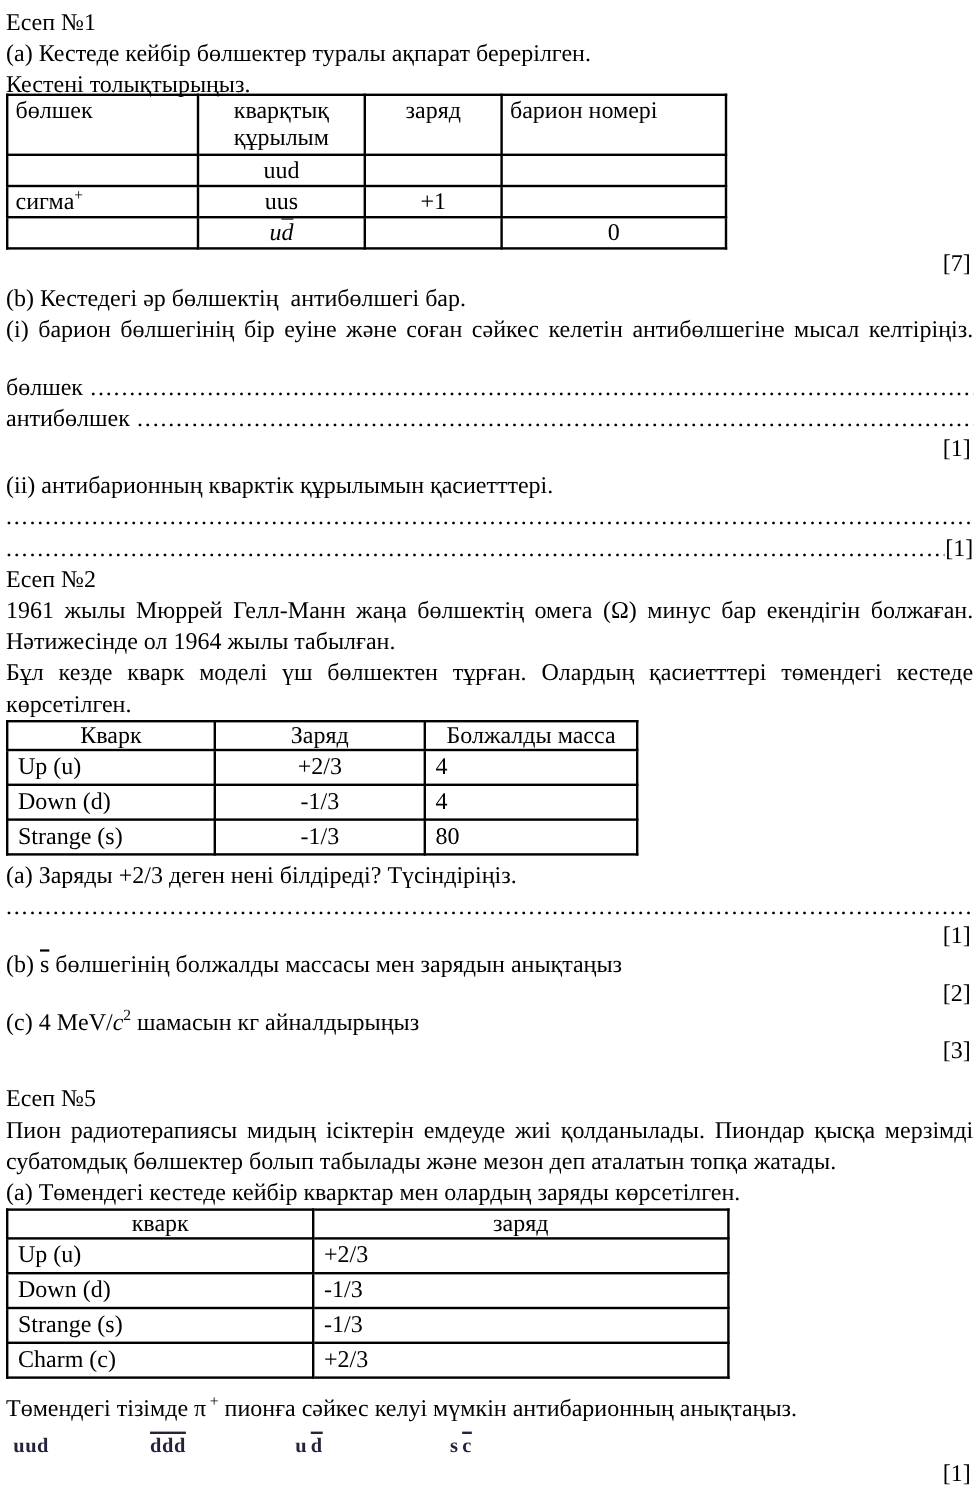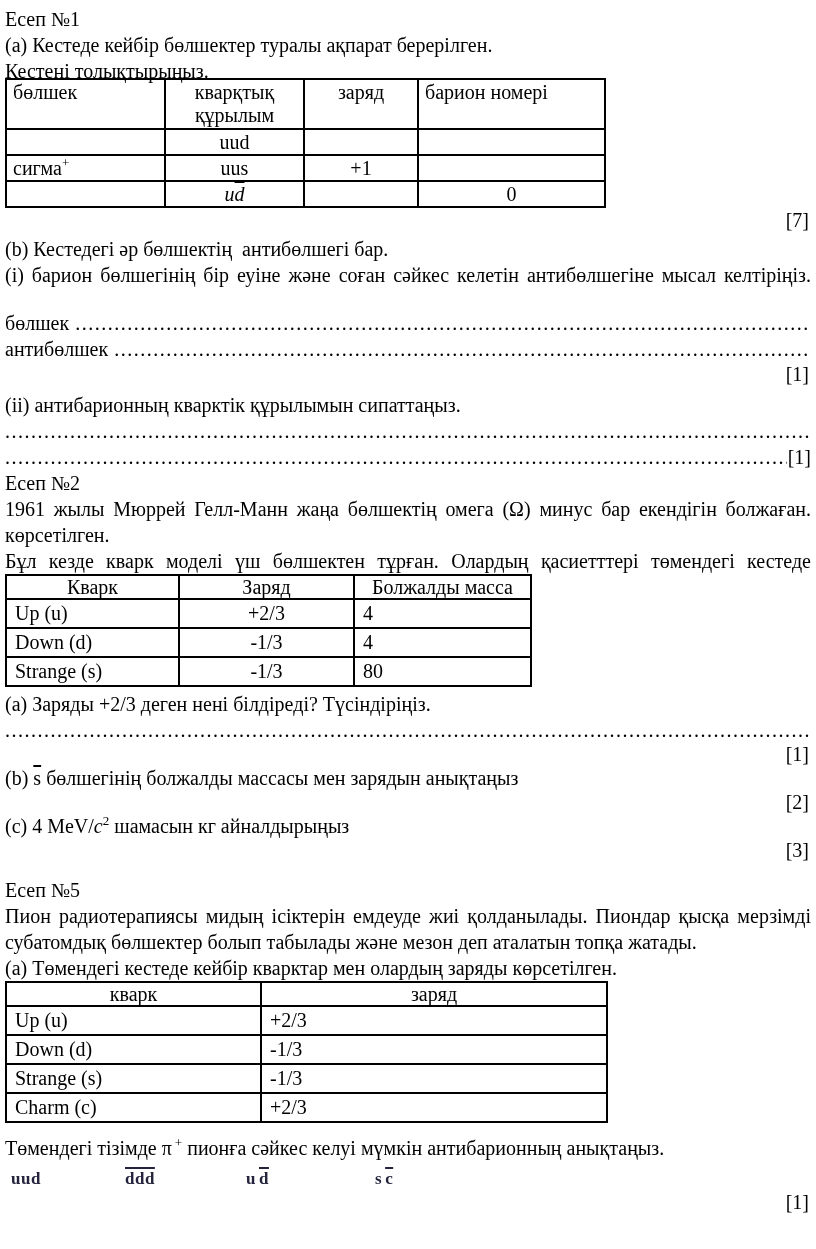--- a/index.html
+++ b/index.html
@@ -109,31 +109,32 @@
   <div class="fillrow" style="margin-top:22px">
     <span class="label">бөлшек</span>
     <span class="dots">.......................................................................................................................................................................................................................................................</span>
   </div>
   <div class="fillrow">
     <span class="label">антибөлшек</span>
     <span class="dots">.......................................................................................................................................................................................................................................................</span>
   </div>
   <div class="mark">[1]</div>
 
-  <div class="line" style="margin-top:6px">(ii) антибарионның кварктік құрылымын сипаттаңыз.</div>
+  <div class="line" style="margin-top:6px">(ii) антибарионның кварктік құрылымын қасиетттері.</div>
   <div class="dotline">.......................................................................................................................................................................................................................................................</div>
   <div class="fillrow">
     <span class="dots">.......................................................................................................................................................................................................................................................</span>
     <span class="endmark">[1]</span>
   </div>
 
   <div class="line">Есеп №2</div>
   <div class="line jl">1961 жылы Мюррей Гелл-Манн жаңа бөлшектің омега (Ω) минус бар екендігін болжаған.</div>
+  <div class="line">Нәтижесінде ол 1964 жылы табылған.</div>
+  <div class="line jl">Бұл кезде кварк моделі үш бөлшектен тұрған. Олардың қасиетттері төмендегі кестеде</div>
   <div class="line">көрсетілген.</div>
-  <div class="line jl">Бұл кезде кварк моделі үш бөлшектен тұрған. Олардың қасиетттері төмендегі кестеде</div>
 
   <table class="t2">
     <tbody>
         <tr>
       <th class="c0">Кварк</th>
       <th class="c1">Заряд</th>
       <th class="c2">Болжалды масса</th>
     </tr>
     <tr>
       <td class="c0">Up (u)</td>

